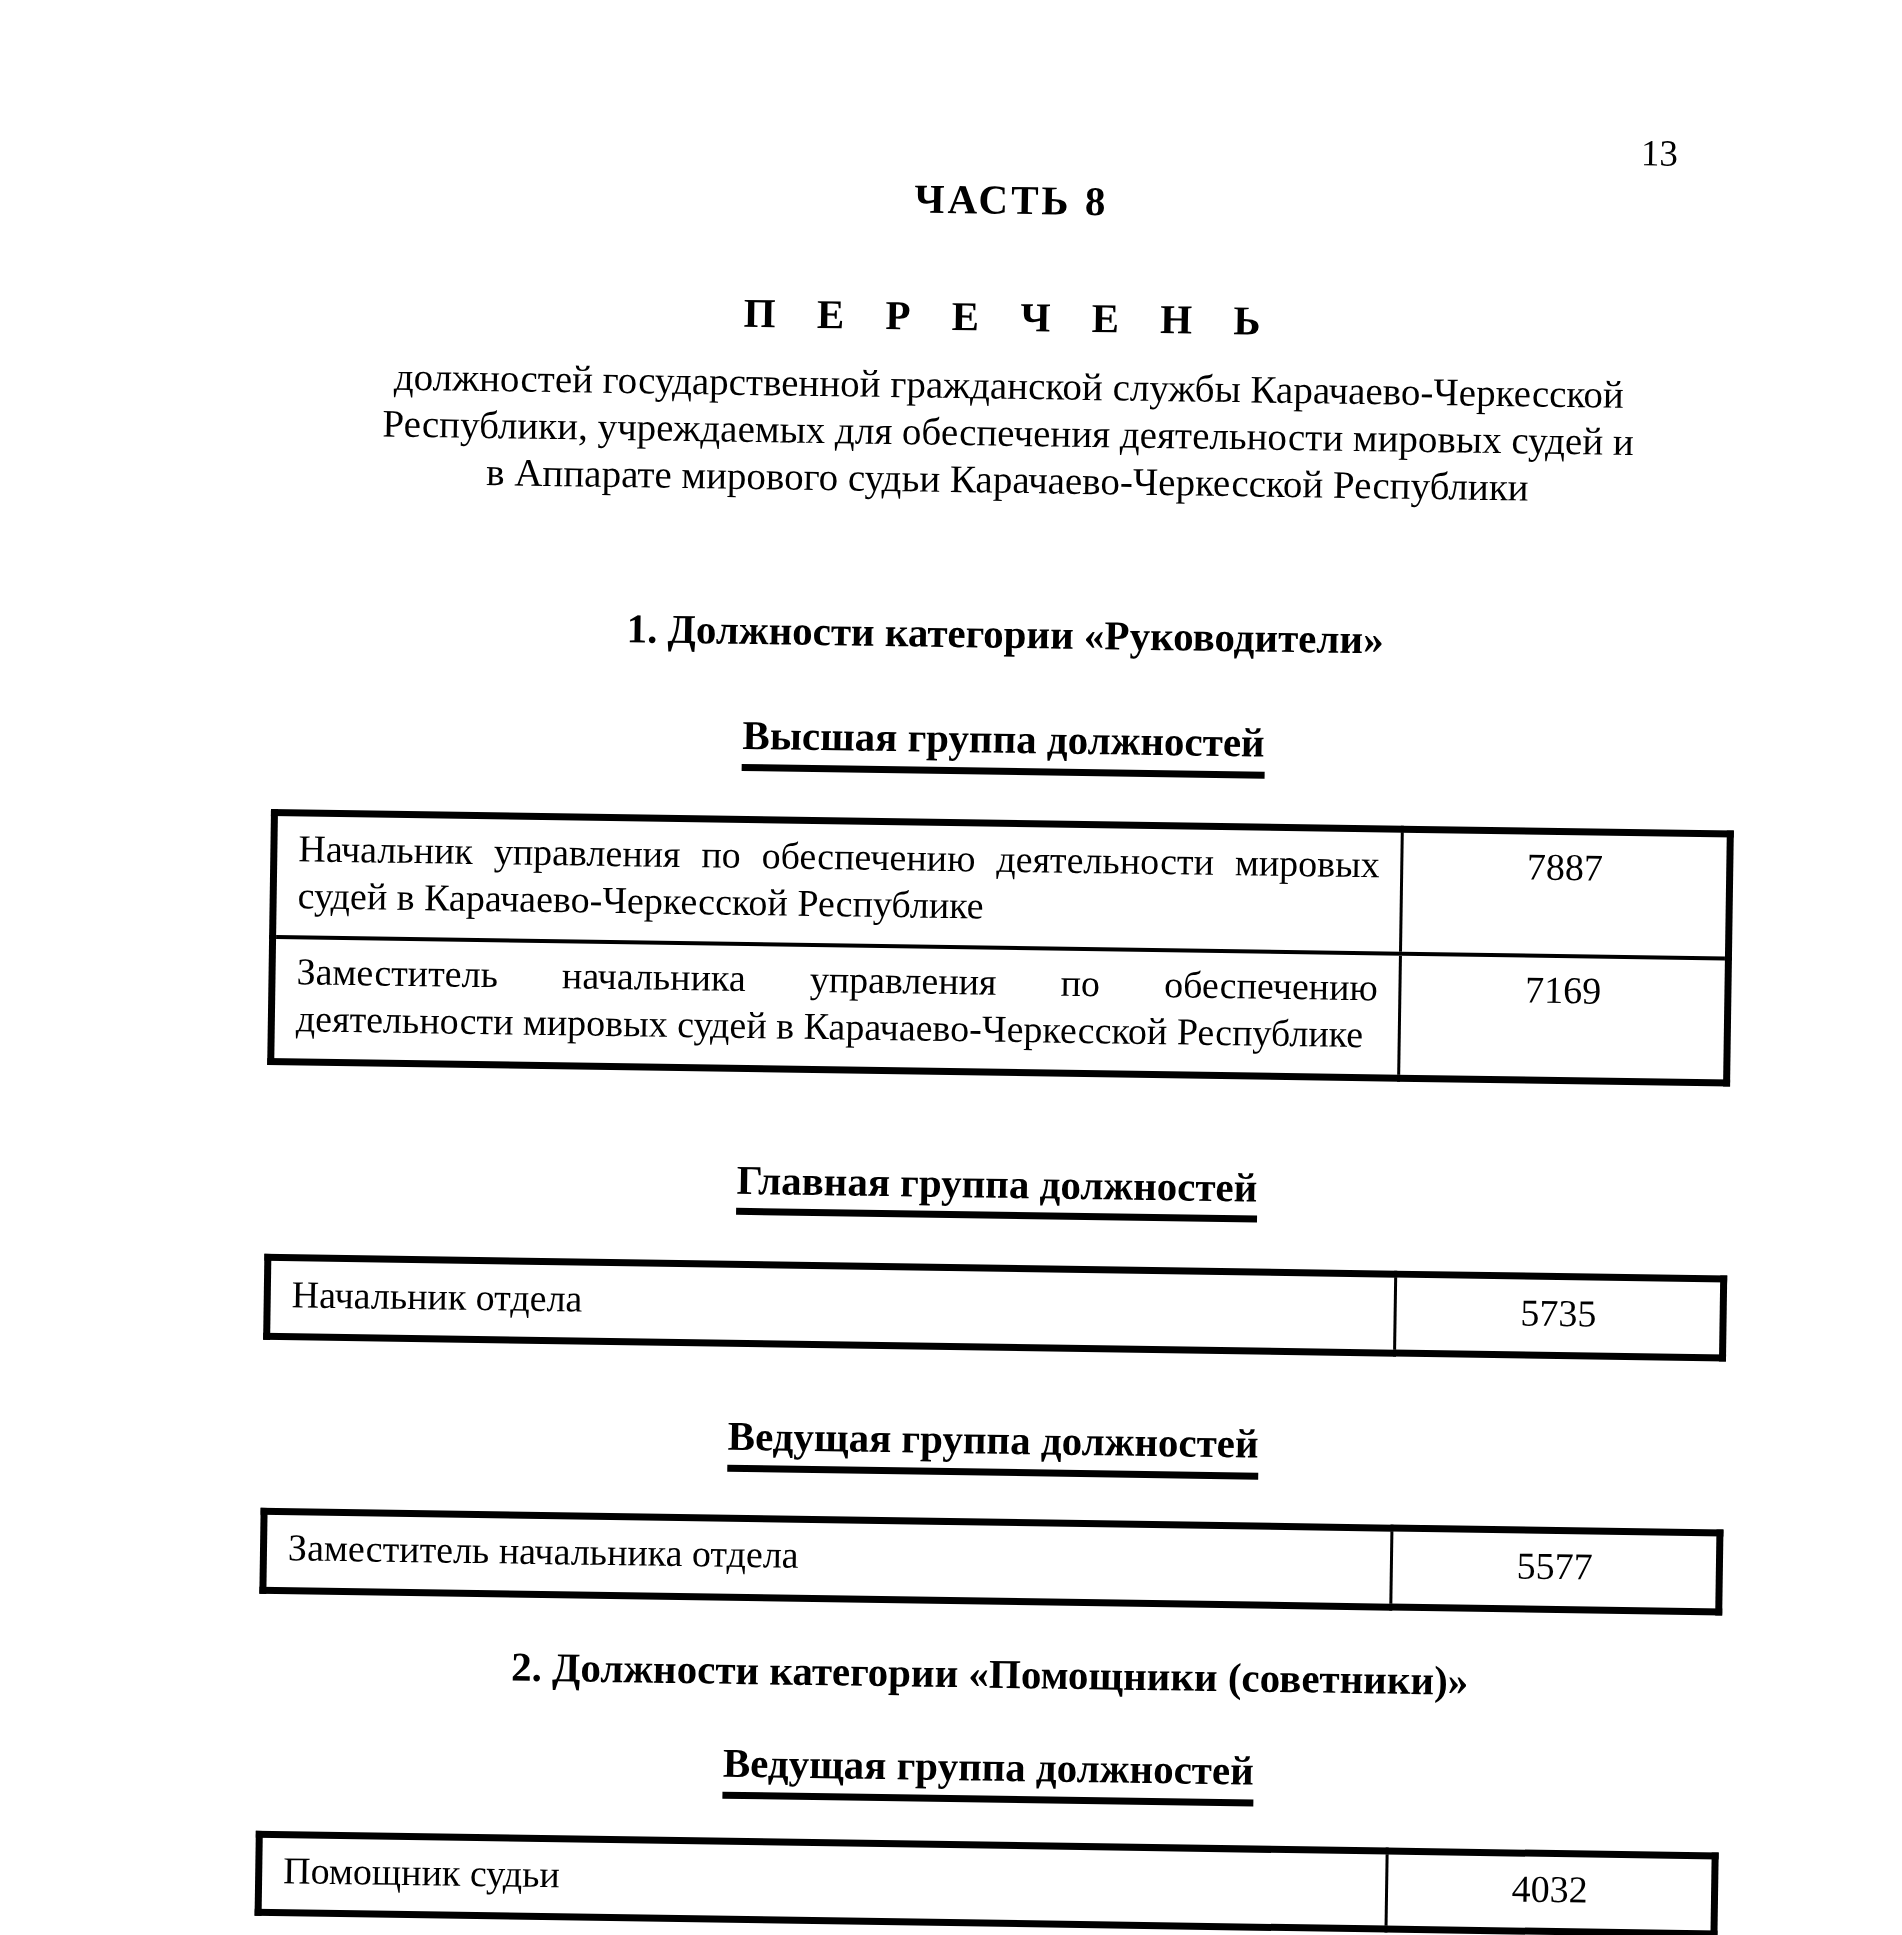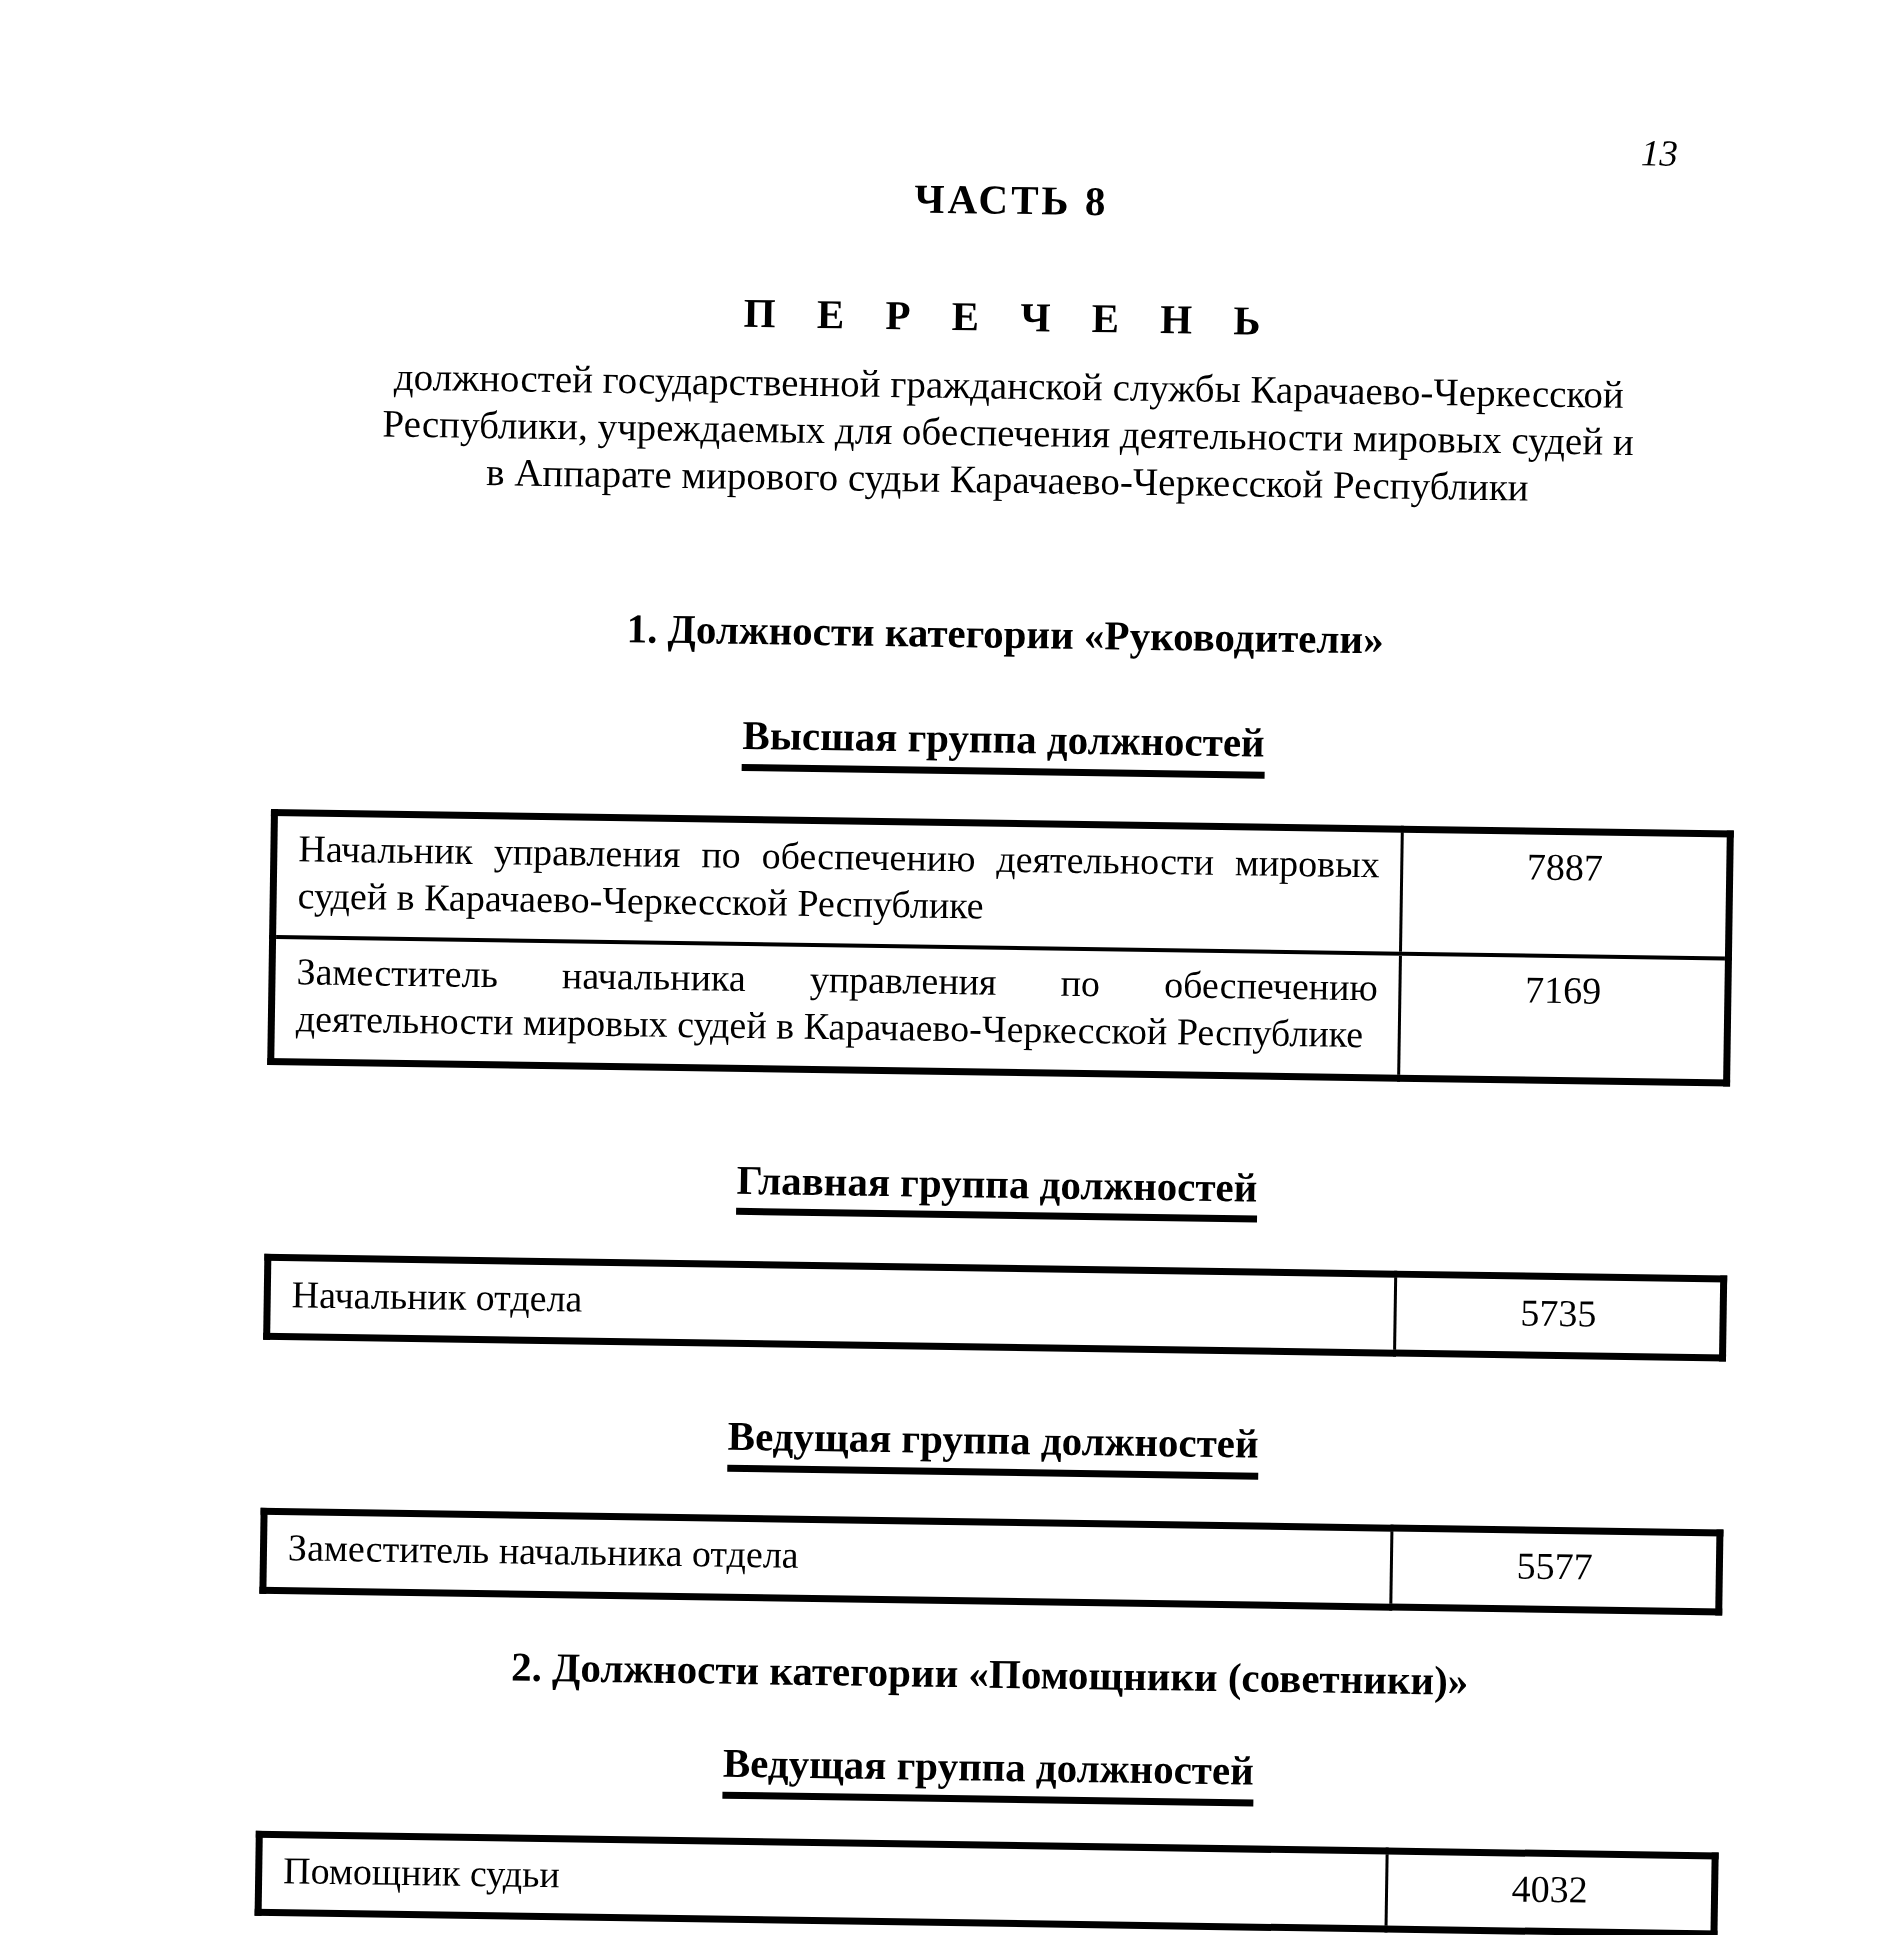--- a/index.html
+++ b/index.html
@@ -24,21 +24,20 @@
     padding-top: 166px;
     transform: rotate(0.85deg);
     transform-origin: 0 0;
   }
   .pageno {
     position: absolute;
     top: 114px;
     right: 66px;
     font-size: 37px;
     line-height: 1;
-    font-style: italic;
   }
   .part-title {
     font-size: 41px;
     font-weight: bold;
     text-align: center;
     letter-spacing: 3.1px;
     line-height: 1.15;
   }
   .list-title {
     margin-top: 70px;

